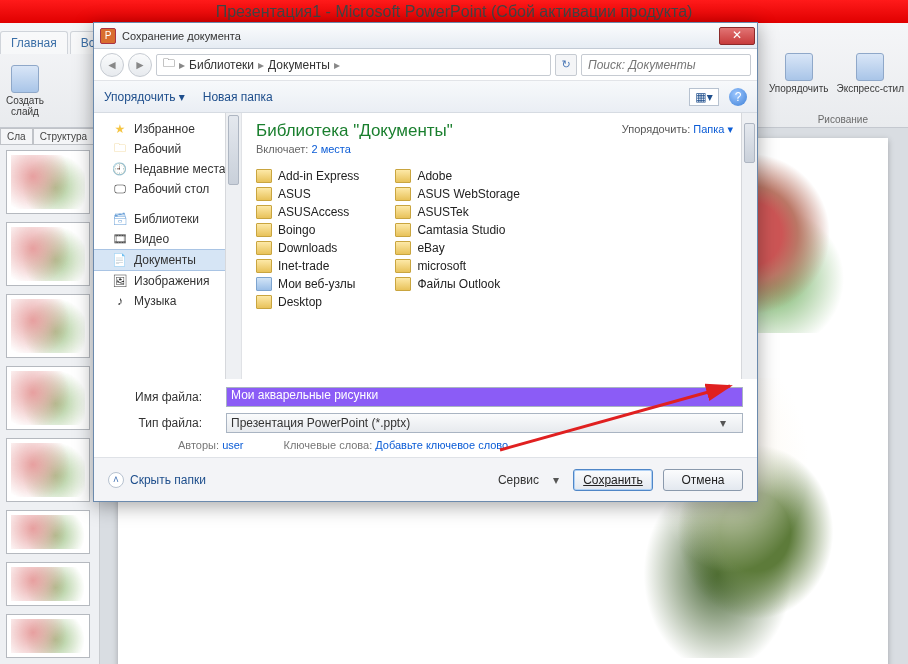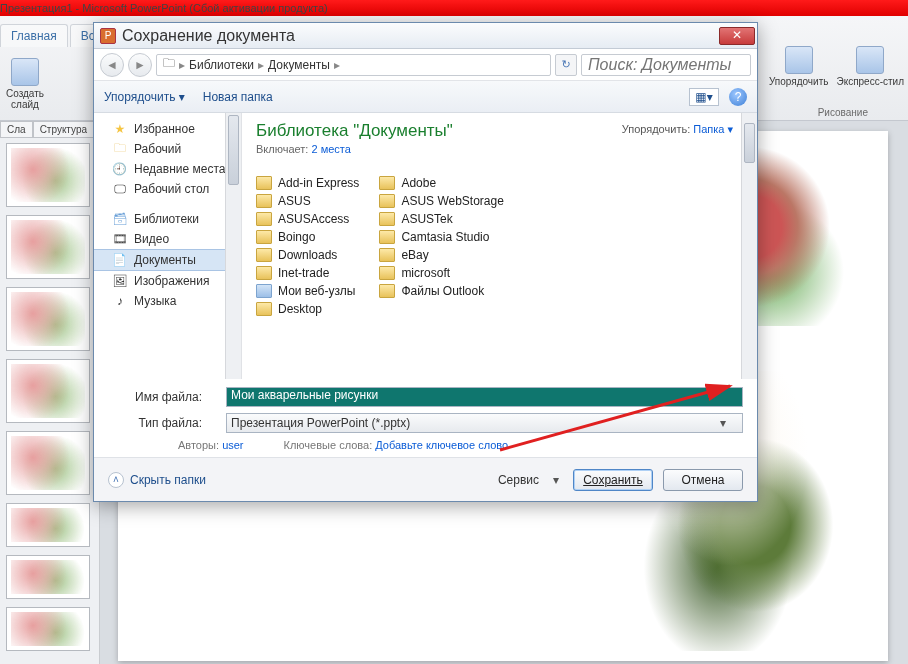--- a/index.html
+++ b/index.html
@@ -1,20 +1,20 @@
 <!DOCTYPE html>
 <html><head>
 <meta charset="utf-8">
 <style>
 * { box-sizing: border-box; margin: 0; padding: 0; font-family: "Segoe UI", Tahoma, sans-serif; }
 body { width: 908px; height: 664px; overflow: hidden; background: #fff; position: relative; }
 
 
 .ppt-window { position: absolute; top: 0; left: 0; width: 908px; height: 664px; }
-.ppt-titlebar { height: 16px; background: linear-gradient(#ff1a1a, #e00000); display: flex; align-items: center; justify-content: flex-start; font-size: 11px; color: #444; }
+.ppt-titlebar { height: 23px; background: linear-gradient(#ff1a1a, #e00000); display: flex; align-items: center; justify-content: center; font-size: 16px; color: #444; }
 .ribbon-bg { height: 105px; background: linear-gradient(#f5f6f8, #e9ebee); border-bottom: 1px solid #c4c8cf; position: relative; }
 .ribbon-tabs { position: absolute; top: 8px; left: 0; display: flex; gap: 2px; font-size: 12px; }
 .ribbon-tab { padding: 4px 10px; color: #3b6fa7; background: rgba(255,255,255,0.4); border: 1px solid #d0d4da; border-bottom: none; border-radius: 3px 3px 0 0; }
 .ribbon-body { position: absolute; top: 30px; left: 0; right: 0; height: 75px; display: flex; align-items: center; padding: 4px 6px; gap: 12px; }
 .ribbon-btn { display: flex; flex-direction: column; align-items: center; font-size: 10px; color: #3a3a3a; gap: 2px; }
 .ribbon-icon { width: 28px; height: 28px; background: linear-gradient(#d9e6f7, #a9c5e8); border: 1px solid #8fa8c9; border-radius: 3px; }
 .ribbon-right { position: absolute; right: 4px; top: 30px; display: flex; gap: 8px; align-items: center; }
 .ribbon-label-bottom { position: absolute; bottom: 2px; right: 40px; font-size: 10px; color: #6a6a6a; }
 
 .ppt-body { display: flex; height: 551px; }
@@ -28,29 +28,29 @@
 .slide-area { flex: 1; background: #d9dde2; position: relative; }
 .slide-canvas { position: absolute; left: 18px; top: 10px; width: 770px; height: 530px; background: #fff; box-shadow: 0 2px 6px rgba(0,0,0,0.25); }
 .wc-img { position: absolute; }
 .wc-rose { right: 12px; top: 15px; width: 230px; height: 180px; background: radial-gradient(circle at 45% 45%, #c55 0, #c55 20%, #b76 30%, transparent 50%), radial-gradient(circle at 55% 70%, #6a5 0, transparent 40%); }
 .wc-leaf { right: 20px; top: 240px; width: 250px; height: 280px; background: radial-gradient(ellipse at 45% 30%, #fdf8f0 0, transparent 40%), radial-gradient(ellipse at 55% 55%, #5d7b3a 0, #5d7b3a 18%, transparent 40%), radial-gradient(ellipse at 40% 70%, #3e5d2a 0, transparent 35%); }
 
 
 .dialog { position: absolute; left: 93px; top: 22px; width: 665px; height: 480px; background: #fff; border: 1px solid #6b8aad; box-shadow: 0 4px 18px rgba(0,0,0,0.35); display: flex; flex-direction: column; }
 .dlg-titlebar { height: 26px; background: linear-gradient(#fbfcfd, #e6ecf3); display: flex; align-items: center; padding: 0 2px 0 6px; border-bottom: 1px solid #c3cbd5; }
 .dlg-appicon { width: 16px; height: 16px; background: #d96d2f; border: 1px solid #a34; font-size: 10px; color: #fff; text-align: center; line-height: 14px; border-radius: 2px; margin-right: 6px; }
-.dlg-title { font-size: 16px; color: #333; flex: 1; }
+.dlg-title { font-size: 11px; color: #333; flex: 1; }
 .dlg-close { width: 36px; height: 18px; background: linear-gradient(#e27474, #c73b3b); border: 1px solid #8a2a2a; border-radius: 2px; color: #fff; text-align: center; line-height: 14px; font-size: 12px; }
 
 .dlg-nav { height: 32px; display: flex; align-items: center; padding: 0 6px; gap: 4px; border-bottom: 1px solid #e2e4e8; }
 .nav-btn { width: 24px; height: 24px; border: 1px solid #c6cbd2; border-radius: 12px; background: linear-gradient(#fafbfc,#e7eaee); display:flex;align-items:center;justify-content:center;color:#888;font-size:12px;}
 .breadcrumb { flex: 1; height: 22px; border: 1px solid #c6cbd2; background: #fff; display: flex; align-items: center; font-size: 12px; padding: 0 4px; gap: 2px; border-radius: 2px; }
 .bc-seg { color: #333; padding: 0 2px; }
 .bc-sep { color: #888; }
-.search { width: 170px; height: 22px; border: 1px solid #c6cbd2; background: #fff; font-size: 16px; font-style: italic; color: #999; padding: 0 6px; border-radius: 2px; }
+.search { width: 170px; height: 22px; border: 1px solid #c6cbd2; background: #fff; font-size: 12px; font-style: italic; color: #999; padding: 0 6px; border-radius: 2px; }
 .refresh { width: 22px; height: 22px; border: 1px solid #c6cbd2; background: #f4f5f7; display:flex;align-items:center;justify-content:center; font-size:11px; color:#4573b3; border-radius:2px;}
 
 .dlg-toolbar { height: 32px; background: linear-gradient(#f7f9fb,#eaeef4); border-bottom: 1px solid #d6dbe2; display: flex; align-items: center; padding: 0 10px; gap: 18px; font-size: 12px; color: #1e4e8c; }
 .tb-right { margin-left: auto; display: flex; gap: 10px; align-items: center; }
 .tb-view { width: 30px; height: 18px; border: 1px solid #b7c2d0; background: #fff; display:flex;align-items:center;justify-content:center; }
 .tb-help { width: 18px; height: 18px; border-radius: 9px; background: radial-gradient(circle at 40% 35%, #9ec8ff, #3d7fd6); color:#fff; font-size:12px; text-align:center; line-height:18px; }
 
 .dlg-main { flex: 1; display: flex; overflow: hidden; }
 .navpane { width: 148px; border-right: 1px solid #e0e2e6; padding: 6px 0; font-size: 12px; overflow: hidden; position: relative; }
 .nav-scroll { position:absolute; right:0; top:0; bottom:0; width:16px; background:#eef0f3; border-left:1px solid #d6d8dc; }
@@ -63,31 +63,31 @@
 .lib-i { color:#6aa0d8; }
 
 .listpane { flex: 1; position: relative; padding: 8px 14px; overflow: hidden; }
 .list-scroll { position:absolute; right:0; top:0; bottom:0; width:16px; background:#eef0f3; border-left:1px solid #d6d8dc; }
 .list-scroll .nav-thumb { top:10px; height:40px; }
 .lib-title { font-size: 17px; color: #1a7f2e; margin-bottom: 2px; }
 .lib-sub { font-size: 11px; color: #666; }
 .lib-sub a { color: #0b5cd6; text-decoration: none; }
 .arrange { position: absolute; right: 24px; top: 10px; font-size: 11px; color: #555; }
 .arrange a { color: #0b5cd6; text-decoration: none; margin-top: 16px; }
-.file-grid { margin-top: 21px; display: flex; gap: 20px; }
+.file-grid { margin-top: 14px; display: flex; gap: 36px; }
 .file-col { display: flex; flex-direction: column; gap: 4px; }
 .file-item { display: flex; align-items: center; gap: 6px; font-size: 12px; color: #222; }
 .fi-icon { width: 16px; height: 14px; background: linear-gradient(#fde9a8,#e8c25a); border: 1px solid #c9a53f; border-radius: 1px; }
 .fi-icon.sys { background: linear-gradient(#d2e4f7,#9cbfe7); border-color:#7da4cf; }
 
 .dlg-fields { padding: 8px 14px 6px; font-size: 12px; }
 .field-row { display: flex; align-items: center; margin-bottom: 6px; gap: 24px; }
 .field-label { width: 94px; text-align: right; color: #333; }
 .field-input { flex: 1; height: 20px; border: 1px solid #a9b4c2; padding: 0 4px; font-size: 12px; background:#fff; }
-.field-input.sel { background: #0f766e; color: #fff; }
+.field-input.sel { background: #8b5cf6; color: #fff; }
 .field-input.combo { background: linear-gradient(#fafbfc,#e7eaee); color:#333; display:flex; align-items:center; justify-content:space-between; padding-right:12px; }
 .combo-arrow { width:14px; text-align:center; color:#555; }
 .meta-row { display: flex; gap: 40px; padding-left: 70px; font-size: 11px; color: #777; }
 .meta-row a { color: #0b5cd6; text-decoration: none; }
 
 .dlg-footer { height: 44px; border-top: 1px solid #dfe2e7; background: #f3f4f7; display: flex; align-items: center; padding: 0 14px; gap: 10px; font-size: 12px; }
 .hide-folders { display:flex; align-items:center; gap:6px; color:#1e4e8c; }
 .hf-arrow { width:16px;height:16px;border:1px solid #b7c2d0;border-radius:8px;background:#fff;text-align:center;line-height:13px;font-size:10px;color:#4573b3;}
 .footer-spacer { flex: 1; }
 .svc { color:#333; }

